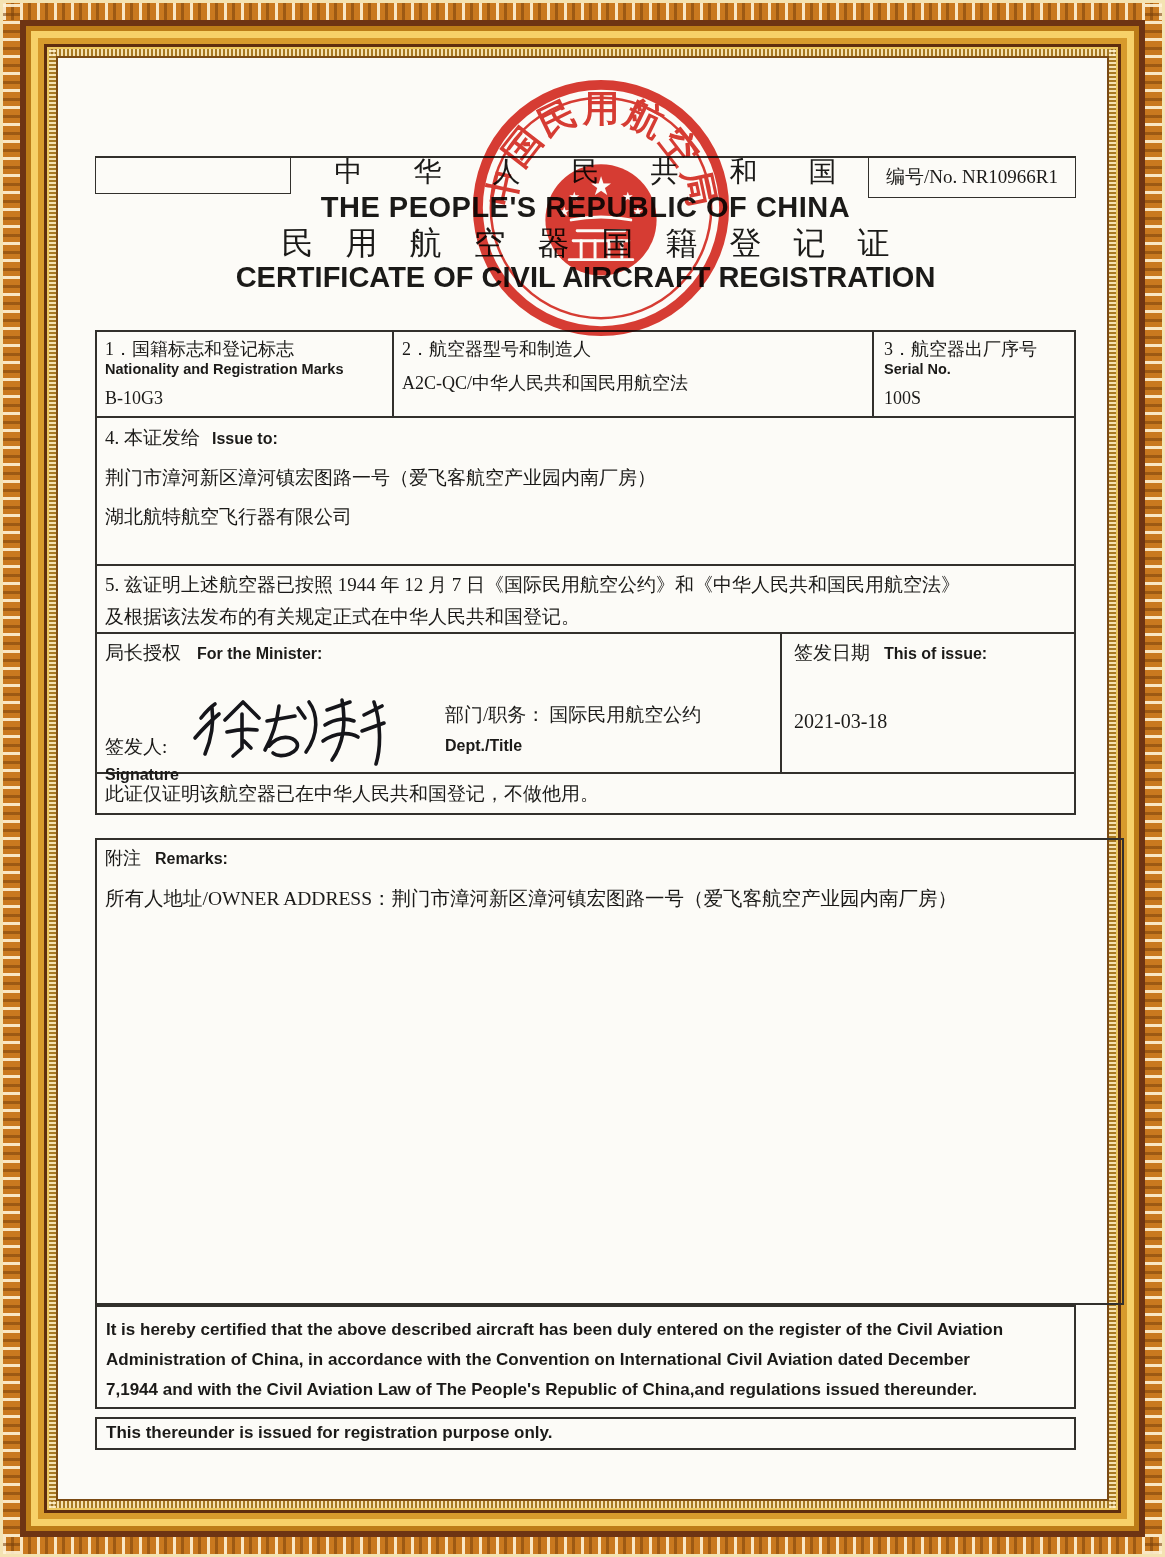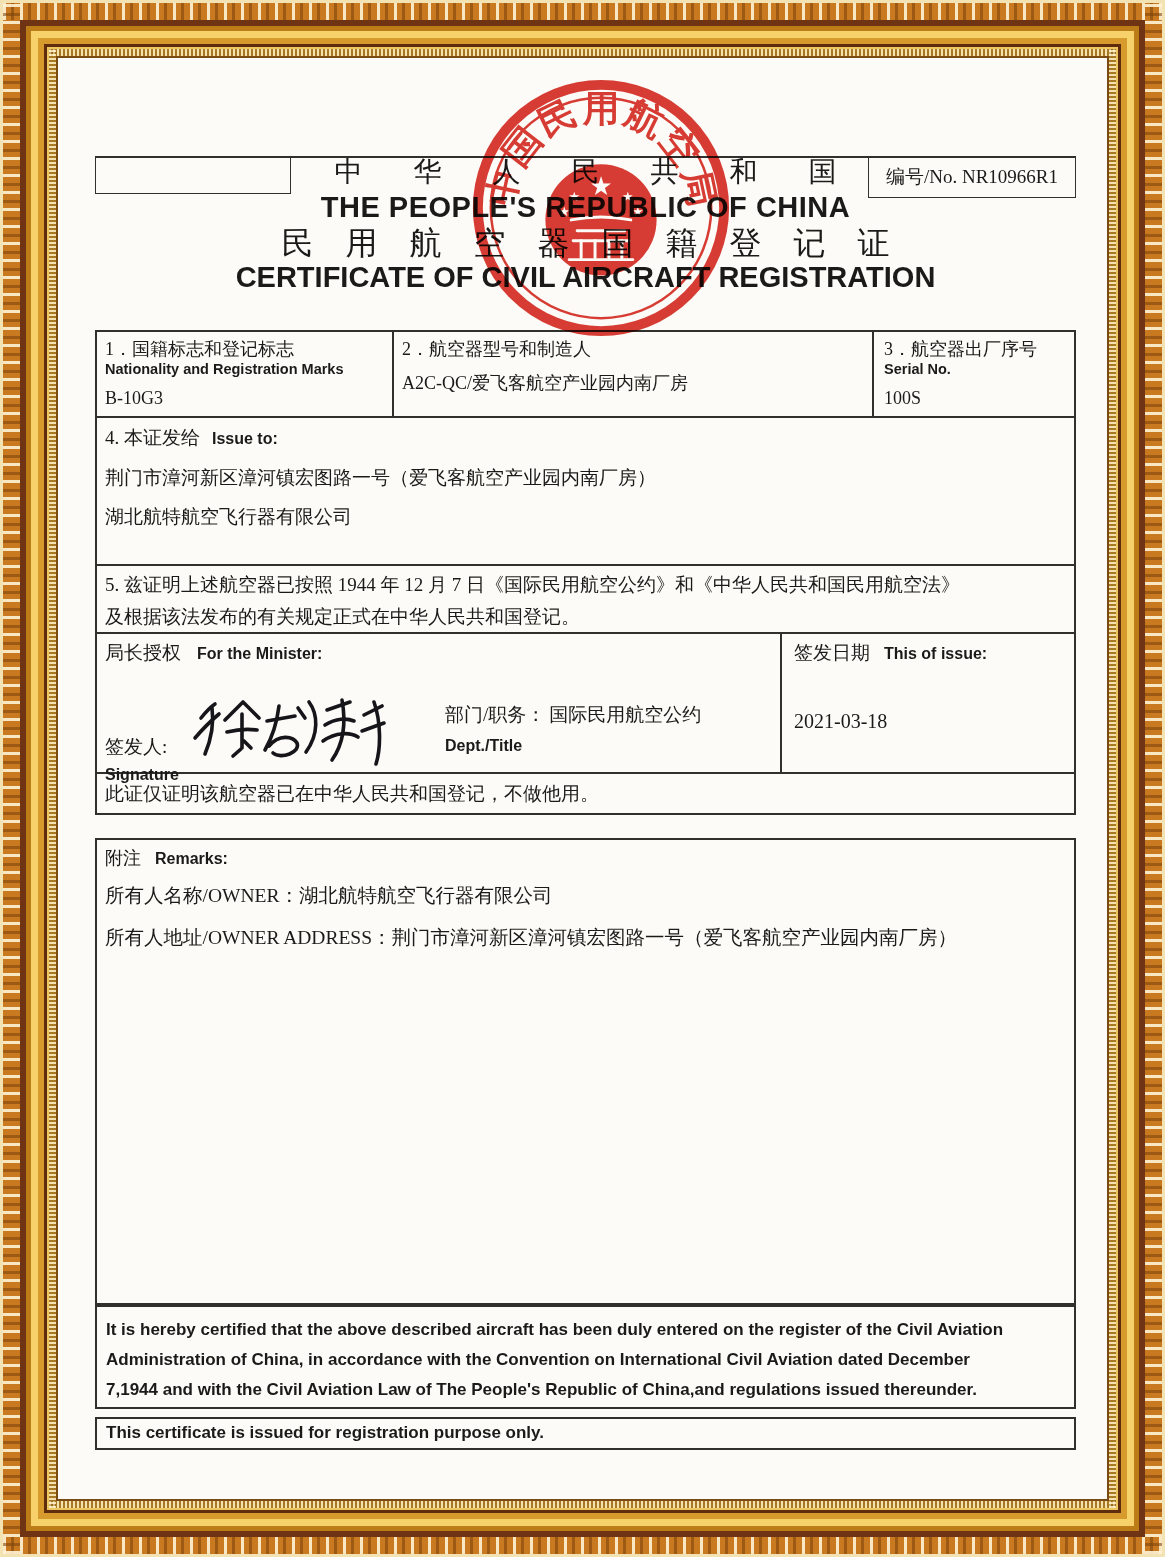--- a/index.html
+++ b/index.html
@@ -124,21 +124,21 @@
     <div class="line" style="left:683px;top:300px;width:2px;height:140px;"></div>
     <div class="line" style="left:0;top:440px;width:977px;height:2px;"></div>
 
     <div class="abs" style="left:8px;top:5px;width:282px;">
       <div class="cn lab-cn">1．国籍标志和登记标志</div>
       <div class="en lab-en">Nationality and Registration Marks</div>
       <div class="cn val" style="margin-top:10px;">B-10G3</div>
     </div>
     <div class="abs" style="left:305px;top:5px;width:465px;">
       <div class="cn lab-cn">2．航空器型号和制造人</div>
-      <div class="cn val" style="margin-top:10px;">A2C-QC/爱飞客航空产业园内南厂房</div>
+      <div class="cn val" style="margin-top:10px;">A2C-QC/中华人民共和国民用航空法</div>
     </div>
     <div class="abs" style="left:787px;top:5px;width:185px;">
       <div class="cn lab-cn">3．航空器出厂序号</div>
       <div class="en lab-en">Serial No.</div>
       <div class="cn val" style="margin-top:10px;">100S</div>
     </div>
 
     <div class="abs" style="left:8px;top:93px;width:960px;">
       <div class="nowrap">
         <span class="cn body-cn">4. 本证发给</span>
@@ -193,35 +193,34 @@
 
     <div class="abs" style="left:697px;top:308px;width:272px;height:128px;">
       <span class="cn body-cn">签发日期</span>
       <span class="en" style="font-size:16px;margin-left:10px;">This of issue:</span>
       <div class="cn" style="font-size:20px;margin-top:44px;">2021-03-18</div>
     </div>
 
     <div class="abs cn body-cn" style="left:8px;top:449px;width:960px;">此证仅证明该航空器已在中华人民共和国登记，不做他用。</div>
   </div>
 
-  <div class="box" style="left:95px;top:838px;width:977px;height:463px;">
+  <div class="box" style="left:95px;top:838px;width:977px;height:463px;padding-left:48px;">
     <div class="abs" style="left:8px;top:6px;width:960px;">
       <div class="nowrap">
         <span class="cn" style="font-size:18px;">附注</span>
         <span class="en" style="font-size:16px;margin-left:10px;">Remarks:</span>
       </div>
-      <div class="cn" style="font-size:19.5px;margin-top:12px;">所有人名称/OWNER：湖北航特航空飞行器有限公司</div>
       <div class="cn" style="font-size:19.5px;margin-top:12px;line-height:1.75;">所有人地址/OWNER ADDRESS：荆门市漳河新区漳河镇宏图路一号（爱飞客航空产业园内南厂房）</div>
     </div>
   </div>
 
   <div class="box" style="left:95px;top:1305px;width:977px;height:100px;">
     <div class="abs" style="left:9px;top:8px;">
       <div class="en nowrap" style="font-size:17px;line-height:30px;">It is hereby certified that the above described aircraft has been duly entered on the register of the Civil Aviation</div>
       <div class="en nowrap" style="font-size:17px;line-height:30px;">Administration of China, in accordance with the Convention on International Civil Aviation dated December</div>
       <div class="en nowrap" style="font-size:17px;line-height:30px;">7,1944 and with the Civil Aviation Law of The People's Republic of China,and regulations issued thereunder.</div>
     </div>
   </div>
 
   <div class="box" style="left:95px;top:1417px;width:977px;height:29px;">
-    <div class="en" style="position:absolute;left:9px;top:4px;font-size:17px;">This certificate is issued for registration purpose only.</div>
+    <div class="en" style="position:absolute;left:9px;top:4px;font-size:17px;">This thereunder is issued for registration purpose only.</div>
   </div>
 </div>
 
 </body></html>

